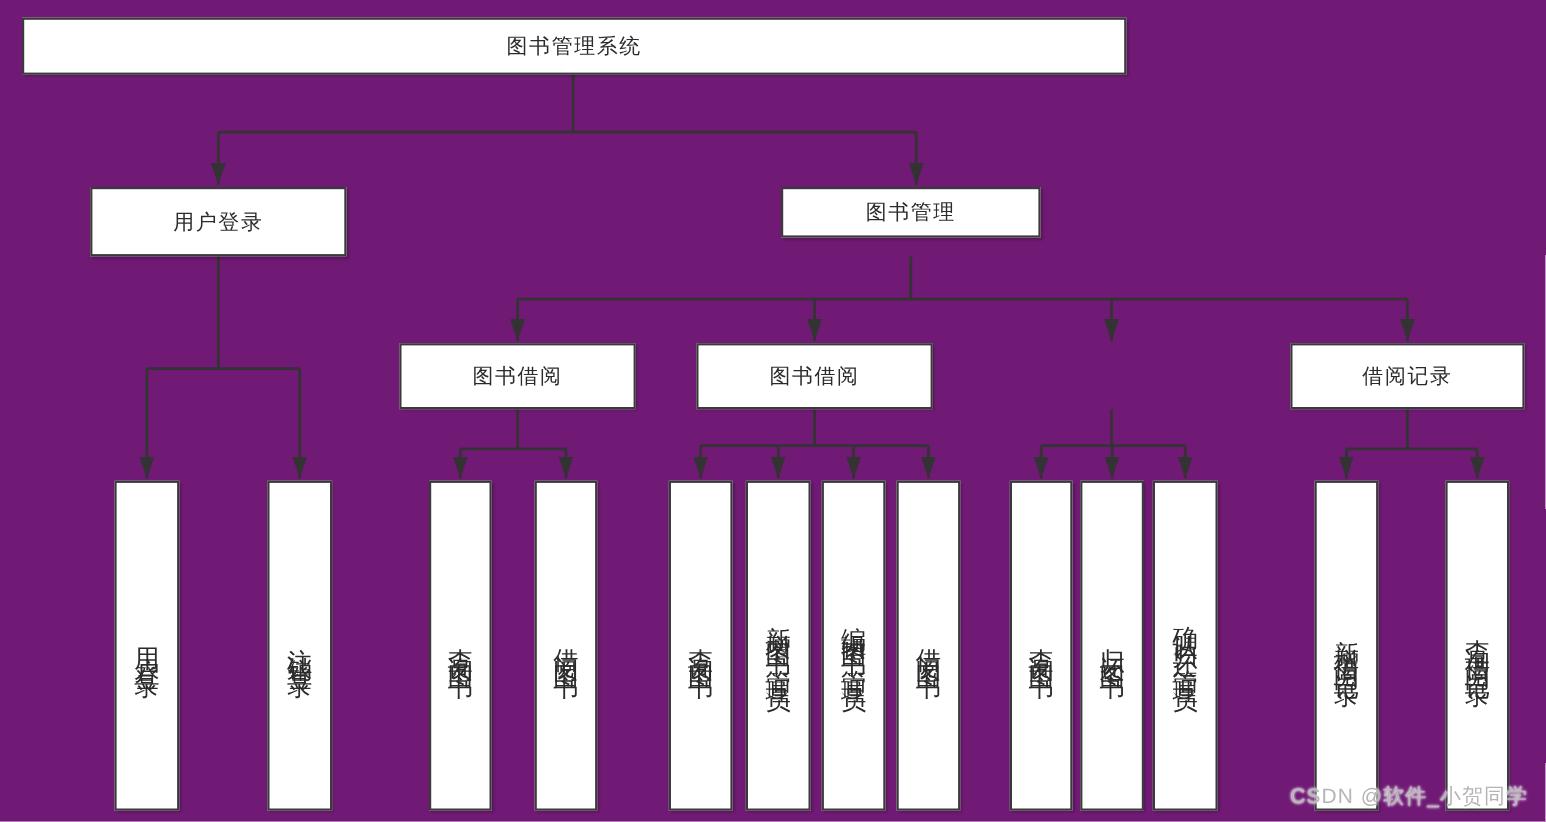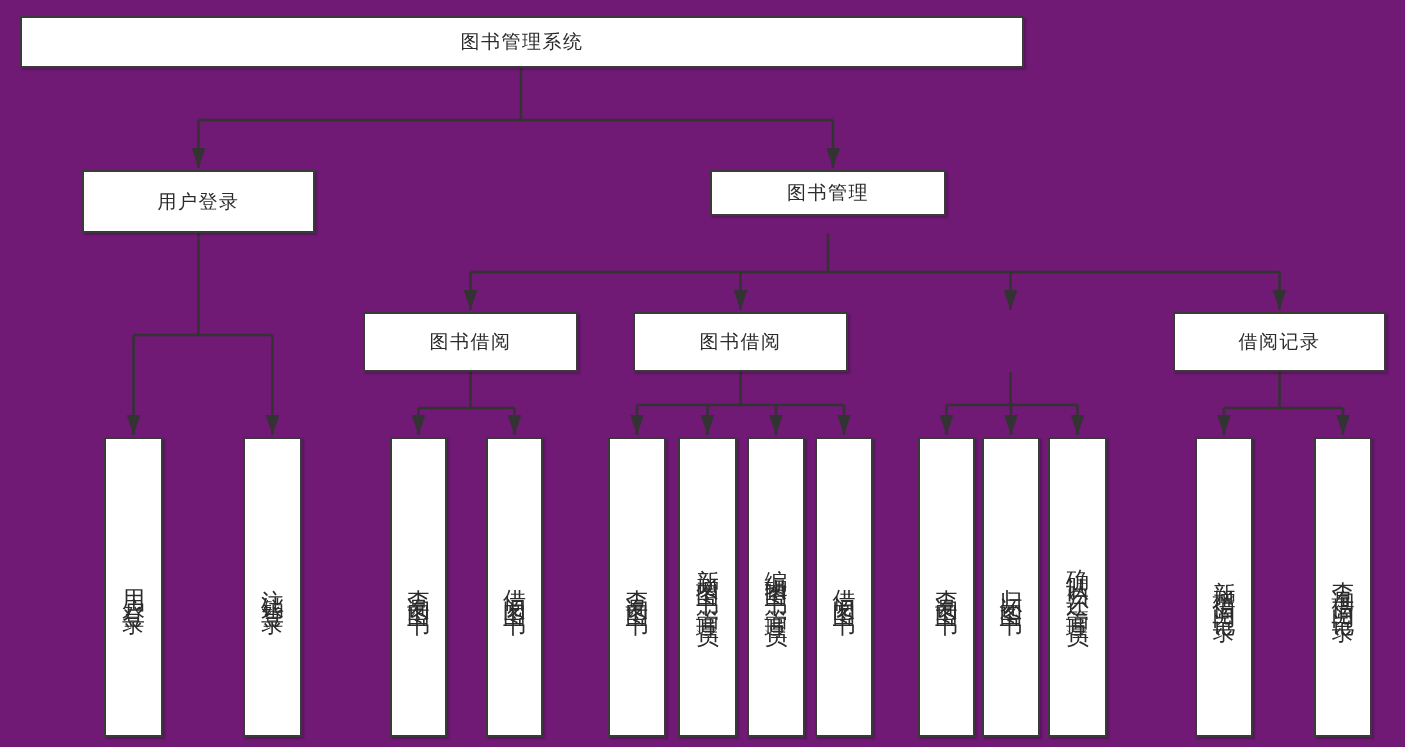--- a/index.html
+++ b/index.html
@@ -141,14 +141,15 @@
     <span>确认归还（管理员）</span>
   </div>
 
   <div class="box v" style="left:1195px;top:437px;width:58px;height:300px">
     <span>新增借阅记录</span>
   </div>
   <div class="box v" style="left:1314px;top:437px;width:58px;height:300px">
     <span>查询借阅记录</span>
   </div>
 
+  <div id="watermark">CSDN @软件_小贺同学</div>
 
 </div>
 
 </body></html>

